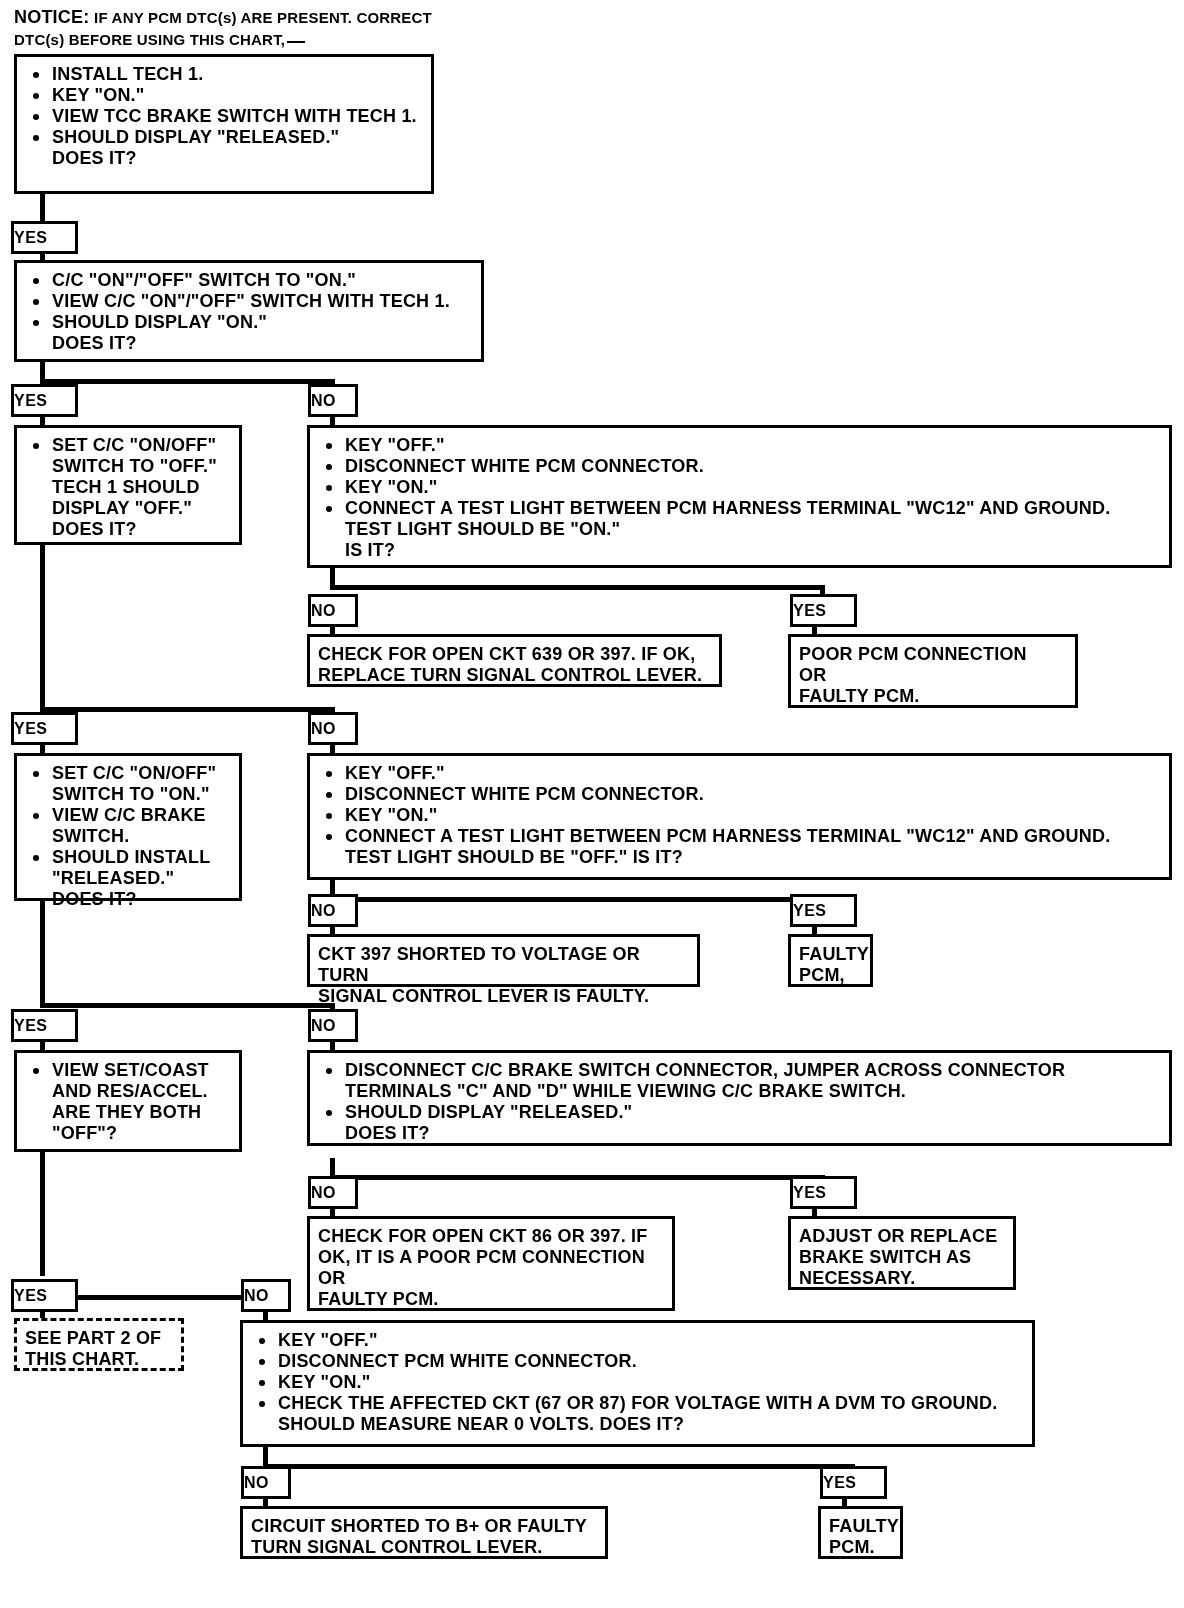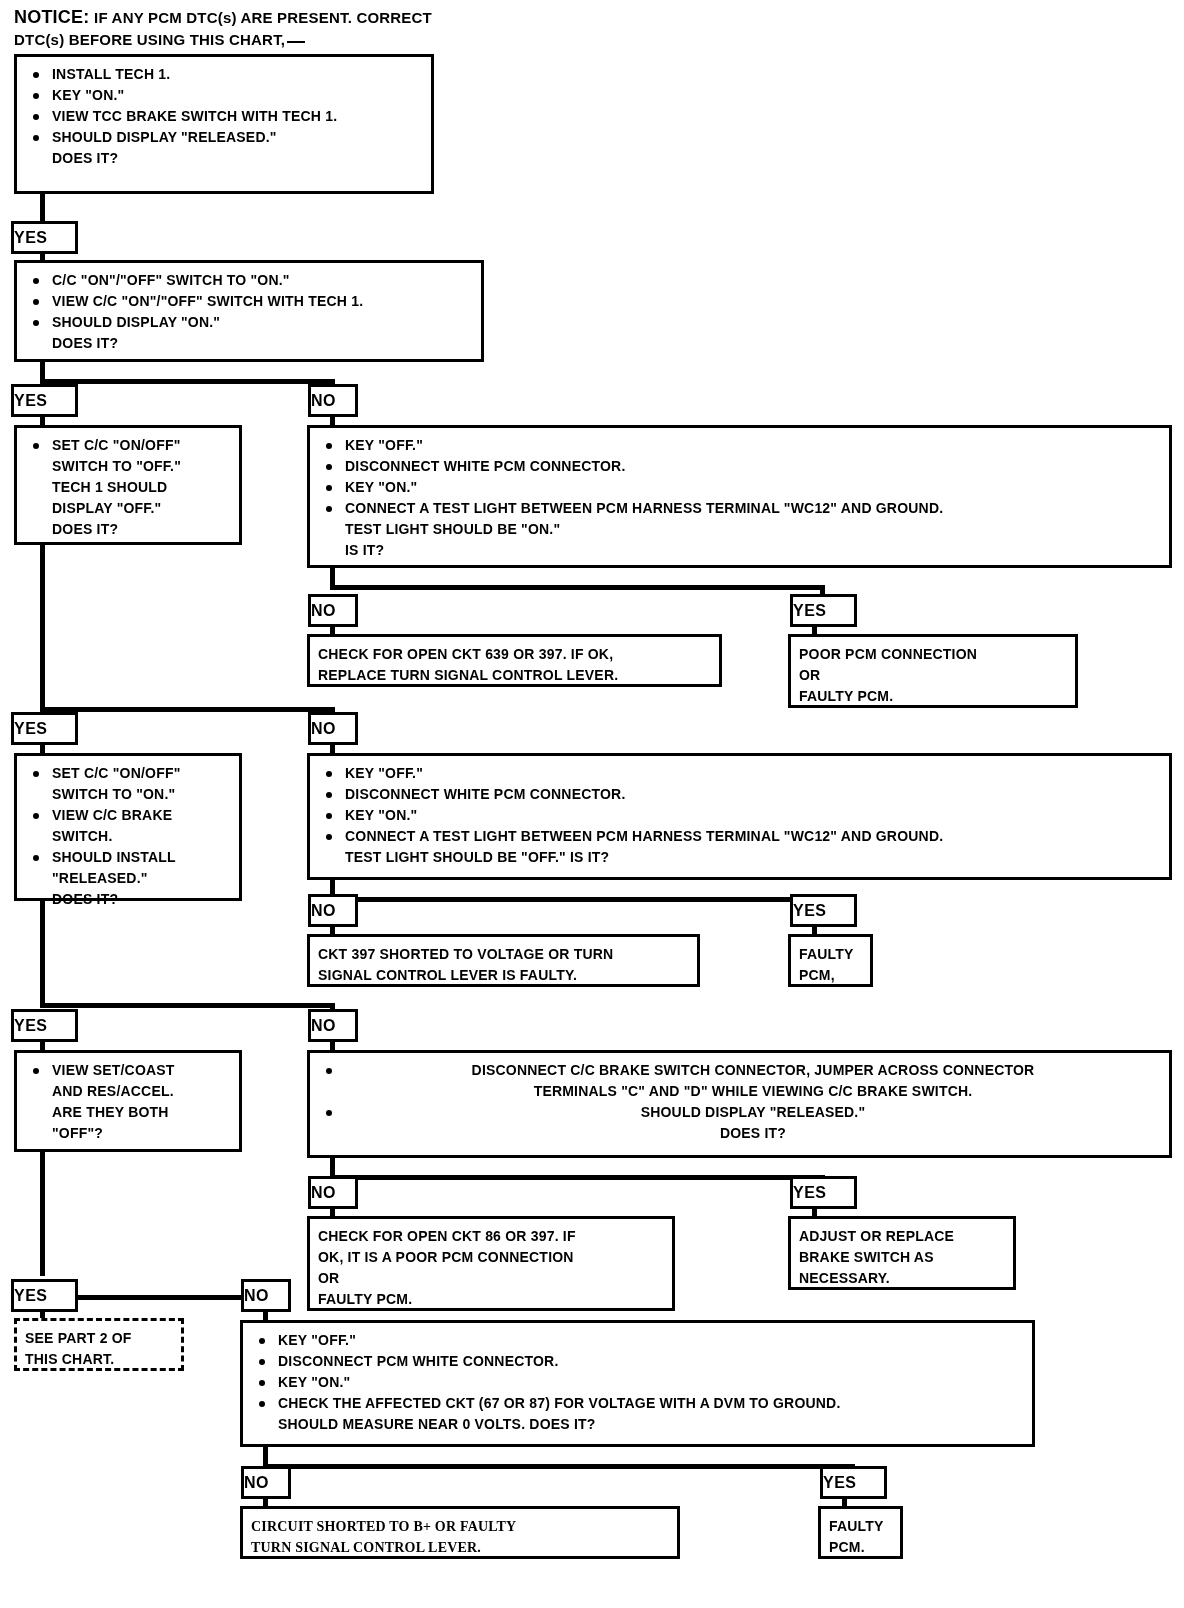--- a/index.html
+++ b/index.html
@@ -20,21 +20,21 @@
     box-sizing:border-box;
     border:3px solid #000;
     background:#fff;
     color:#000;
     font-weight:bold;
     letter-spacing:0.2px;
   }
   .box.dashed{border-style:dashed;border-width:3px;}
   
   .tbox{
-    font-size:14px;
+    font-size:18px;
     line-height:21px;
     padding:7px 8px 0 8px;
   }
   
   .label-box{
     font-size:16px;
     line-height:1;
     display:flex;
     align-items:center;
     padding-left:0;
@@ -280,21 +280,21 @@
     <ul class="bl">
       <li>
         <span>VIEW SET/COAST</span><br>
         <span>AND RES/ACCEL.</span><br>
         <span>ARE THEY BOTH</span><br>
         <span>"OFF"?</span>
       </li>
     </ul>
   </div>
 
-  <div class="box tbox" style="left:307px;top:1050px;width:865px;height:108px;text-align:center;">
+  <div class="box tbox" style="left:307px;top:1050px;width:865px;height:96px;">
     <ul class="bl">
       <li>
         <span>DISCONNECT C/C BRAKE SWITCH CONNECTOR, JUMPER ACROSS CONNECTOR</span><br>
         <span>TERMINALS "C" AND "D" WHILE VIEWING C/C BRAKE SWITCH.</span>
       </li>
       <li>
         <span>SHOULD DISPLAY "RELEASED."</span><br>
         <span>DOES IT?</span>
       </li>
     </ul>
@@ -366,21 +366,21 @@
   <div class="box label-box" style="left:241px;top:1466px;width:50px;height:33px;">
     <span>NO</span>
   </div>
   <div class="box label-box" style="left:820px;top:1466px;width:67px;height:33px;">
     <span>YES</span>
   </div>
 
   <div class="v" style="left:263px;top:1499px;height:9px;"></div>
   <div class="v" style="left:842px;top:1499px;height:9px;"></div>
 
-  <div class="box tbox plain" style="left:240px;top:1506px;width:440px;height:53px;font-family:Liberation Serif, serif;">
+  <div class="box tbox plain" style="left:240px;top:1506px;width:368px;height:53px;">
     <span class="ln">CIRCUIT SHORTED TO B+ OR FAULTY</span>
     <span class="ln">TURN SIGNAL CONTROL LEVER.</span>
   </div>
 
   <div class="box tbox plain" style="left:818px;top:1506px;width:85px;height:53px;">
     <span class="ln">FAULTY</span>
     <span class="ln">PCM.</span>
   </div>
 
 </div>

